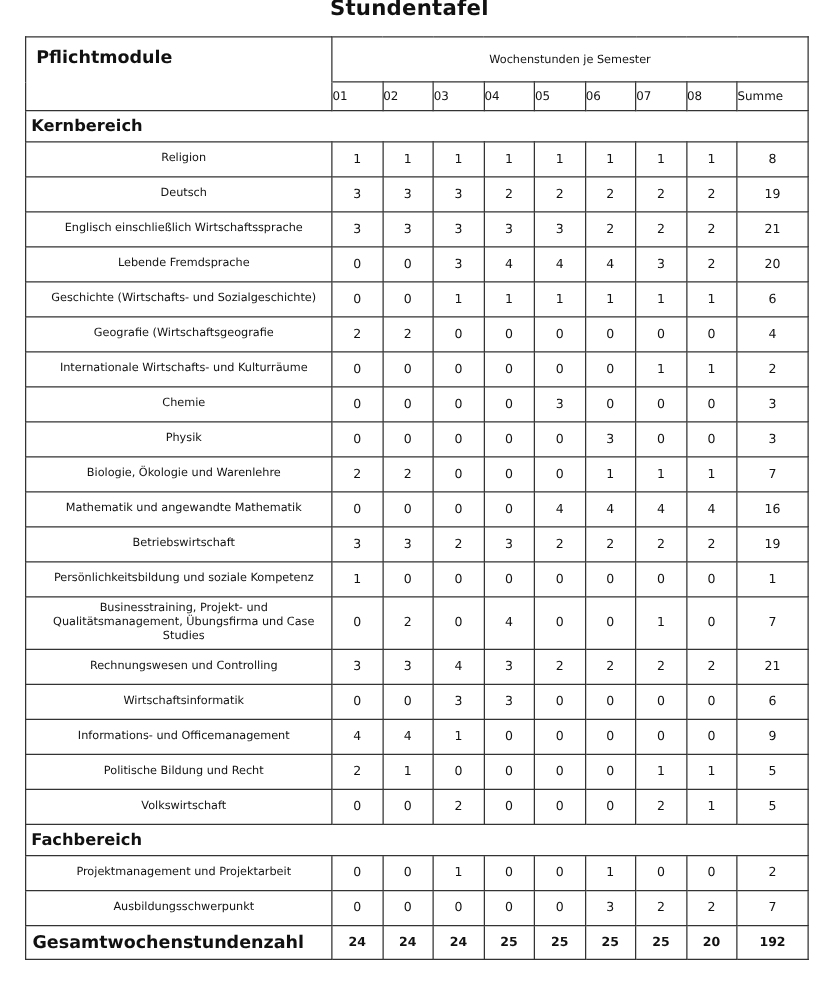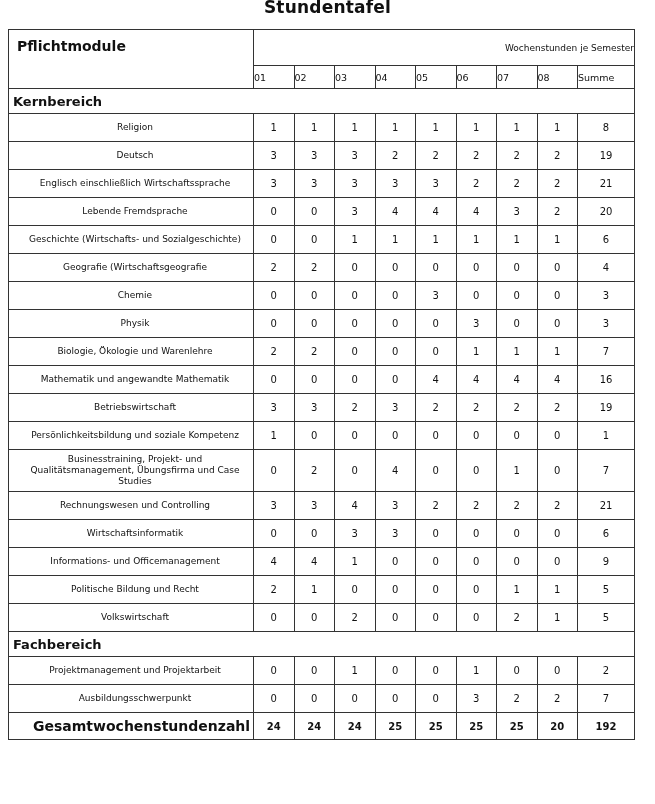--- a/index.html
+++ b/index.html
@@ -1,36 +1,36 @@
 <!DOCTYPE html>
 <html><head>
 <meta charset="utf-8">
 <style>
   html, body { margin: 0; padding: 0; background: #ffffff; }
   body { width: 655px; height: 804px; position: relative; overflow: hidden;
          font-family: "DejaVu Sans", sans-serif; color: #111; }
   .title { position: absolute; top: 0; left: 0; width: 655px; text-align: center;
            font-weight: bold; font-size: 17px; line-height: 20px; letter-spacing: 0.2px; top: -3px; }
-  table { position: absolute; left: 8px; top: 29px; width: 626px;
+  table { position: absolute; left: 20px; top: 29px; width: 626px;
           border-collapse: collapse; table-layout: fixed; }
   td, th { border: 1px solid #333; padding: 0; font-weight: normal; }
   col.name { width: 245px; }
   col.sem  { width: 40.5px; }
   col.sum  { width: 57px; }
   .hdr-name { font-weight: bold; font-size: 14px; text-align: left; vertical-align: top;
               padding: 8px 0 0 8px; border-bottom: none; }
   .hdr-name-bottom { border-top: none; }
-  .hdr-group { font-size: 9px; text-align: right; height: 35px; }
+  .hdr-group { font-size: 9px; text-align: center; height: 35px; }
   .hdr-sem { font-size: 9.5px; text-align: left; height: 22px; }
   .section { font-weight: bold; font-size: 13px; text-align: left; padding-left: 4px; height: 24px; }
   .rname { font-size: 9px; text-align: center; padding-left: 8px; height: 27px; line-height: 11px; }
   .rname.tall { height: 41px; }
   .val { font-size: 10px; text-align: center; }
   .val.sum { font-size: 10px; }
-  .total-label { font-weight: bold; font-size: 14px; text-align: left; padding-left: 24px; height: 26px; }
+  .total-label { font-weight: bold; font-size: 14px; text-align: left; padding-left: 5px; height: 26px; }
   .total-val { font-weight: bold; font-size: 10px; text-align: center; }
 </style>
 </head>
 <body>
 
 <div class="title">Stundentafel</div>
 
 <table>
   <colgroup>
     <col class="name">
@@ -132,20 +132,32 @@
         <td class="val">2</td>
         <td class="val">0</td>
         <td class="val">0</td>
         <td class="val">0</td>
         <td class="val">0</td>
         <td class="val">0</td>
         <td class="val">0</td>
         <td class="val sum">4</td>
       </tr>
       <tr>
+        <td class="rname">Internationale Wirtschafts- und Kulturräume</td>
+        <td class="val">0</td>
+        <td class="val">0</td>
+        <td class="val">0</td>
+        <td class="val">0</td>
+        <td class="val">0</td>
+        <td class="val">0</td>
+        <td class="val">1</td>
+        <td class="val">1</td>
+        <td class="val sum">2</td>
+      </tr>
+      <tr>
         <td class="rname">Chemie</td>
         <td class="val">0</td>
         <td class="val">0</td>
         <td class="val">0</td>
         <td class="val">0</td>
         <td class="val">3</td>
         <td class="val">0</td>
         <td class="val">0</td>
         <td class="val">0</td>
         <td class="val sum">3</td>

